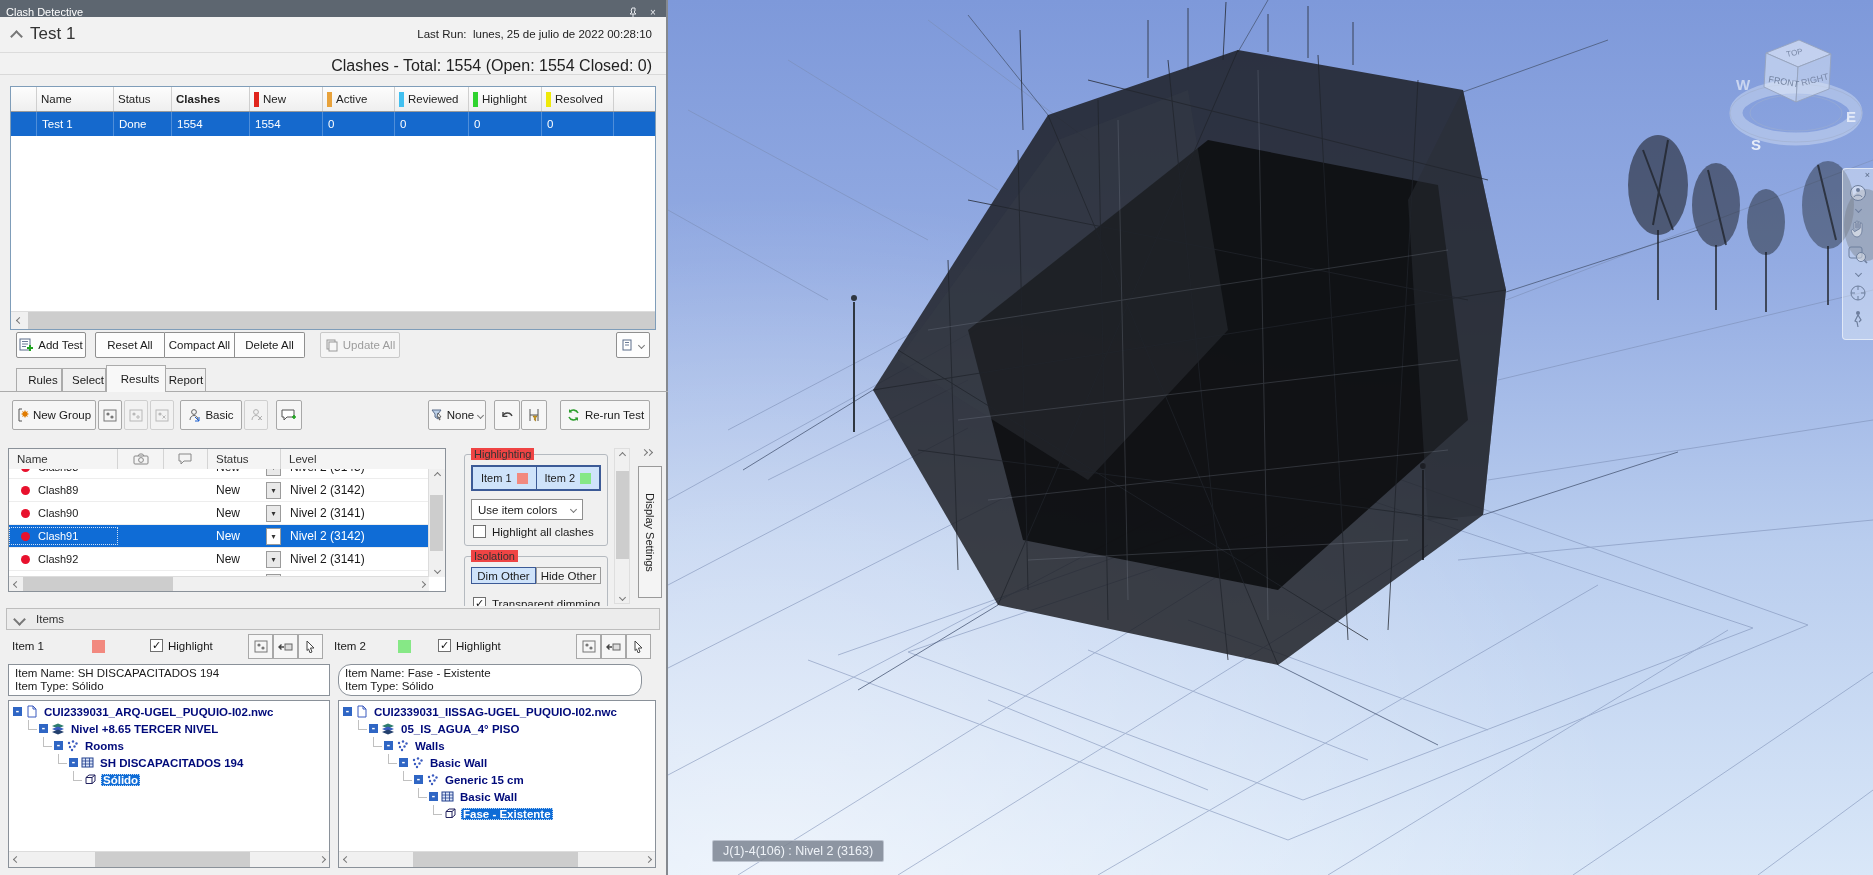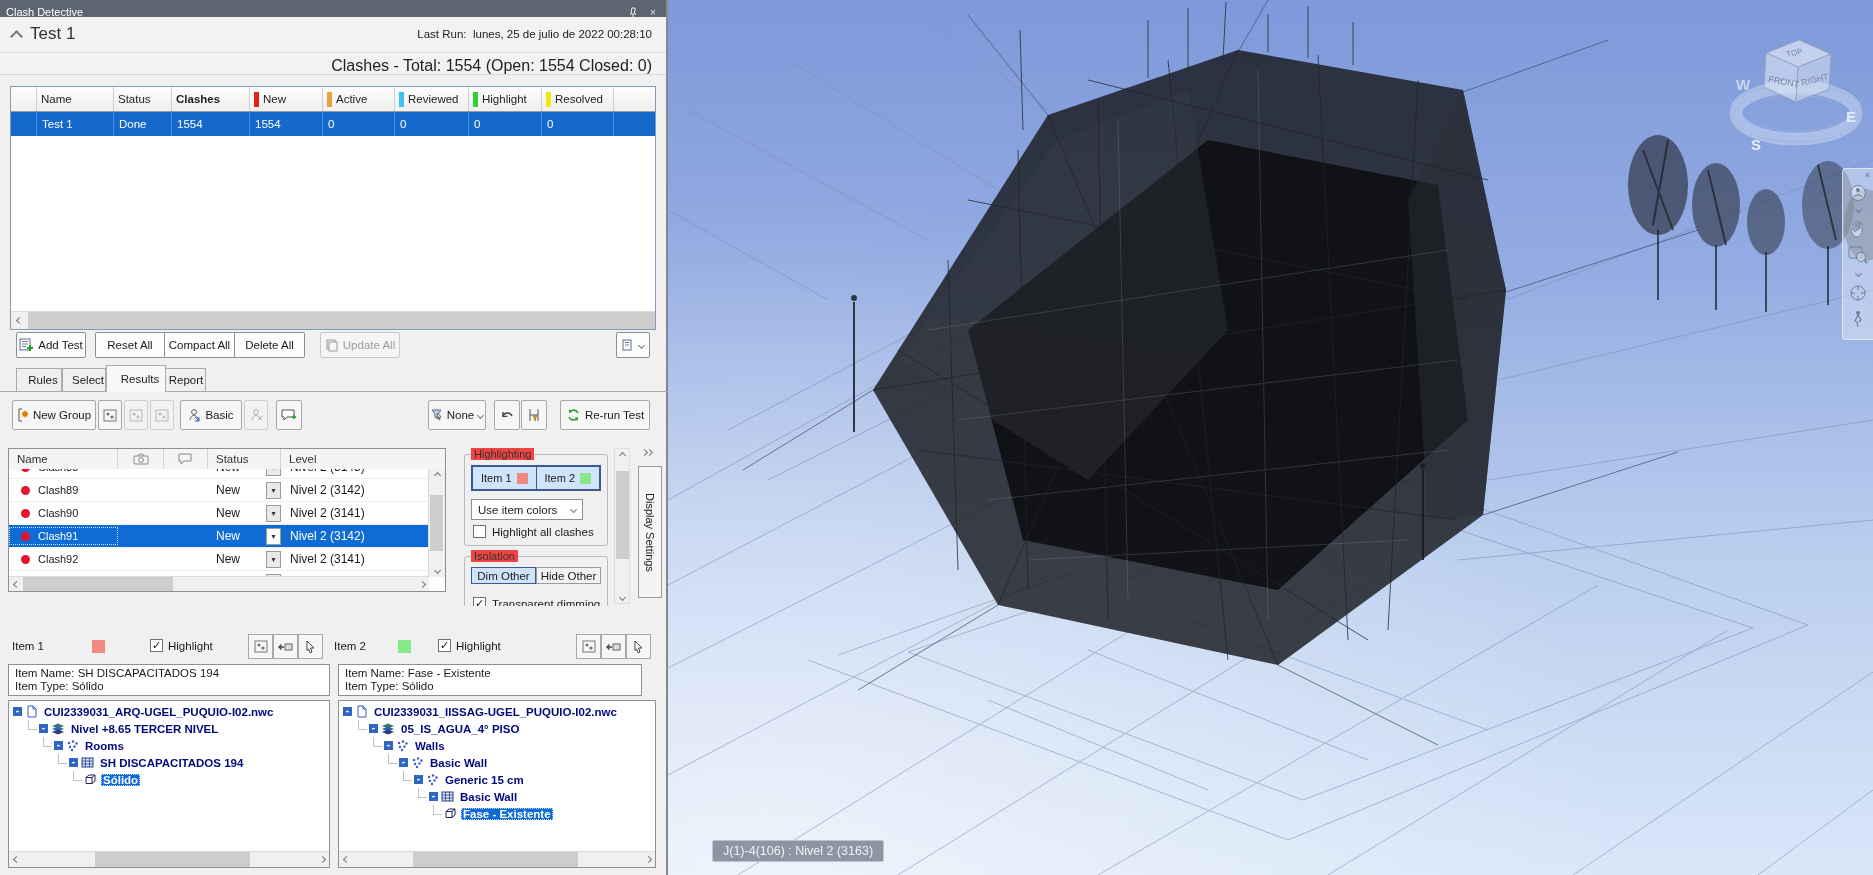--- a/index.html
+++ b/index.html
@@ -514,20 +514,24 @@
   <div class="ds-strip">
     <div style="position:absolute;left:6px;top:2px;display:flex;">
       <span class="chev right sm"></span>
         <span class="chev right sm"></span>
     </div>
     <div class="ds-tab">
       <span class="ds-txt">Display Settings</span>
     </div>
   </div>
 
+  <div class="items-header">
+    <span class="chev down"></span>
+    <span>Items</span>
+  </div>
 
   <span class="ic-lbl" style="left:12px;">Item 1</span>
   <span class="ic-swatch" style="left: 92px; background: rgb(242, 137, 127);"></span>
   <span class="ic-cb" style="left:150px;">
     <span class="cb">✓</span>
     <span>Highlight</span>
   </span>
   <div class="mini" style="left:248px;">
     <svg width="14" height="13" viewBox="0 0 14 13">
         <rect x="1" y="1" width="12" height="11" fill="none" stroke="#777"></rect>
@@ -569,21 +573,21 @@
   <div class="mini" style="left:626px;">
     <svg width="11" height="13" viewBox="0 0 11 13">
         <path d="M2 1l7 7H5.5L7 12l-2 .8L3.6 9 2 10.5z" fill="#fff" stroke="#444"></path>
       </svg>
   </div>
 
   <div class="infobox" style="left:8px;width:322px;">
     <div>Item Name: SH DISCAPACITADOS 194</div>
     <div>Item Type: Sólido</div>
   </div>
-  <div class="infobox" style="left:338px;width:304px;">
+  <div class="infobox" style="left:338px;width:304px;border-radius:13px;">
     <div>Item Name: Fase - Existente</div>
     <div>Item Type: Sólido</div>
   </div>
 
   <div class="treebox" style="left:8px;width:322px;">
     <div class="treein">
         <div class="trow" style="padding-left: 4px;">
           <span class="texp">-</span>
           <span class="tico">
             <svg width="13" height="13" viewBox="0 0 13 13">

